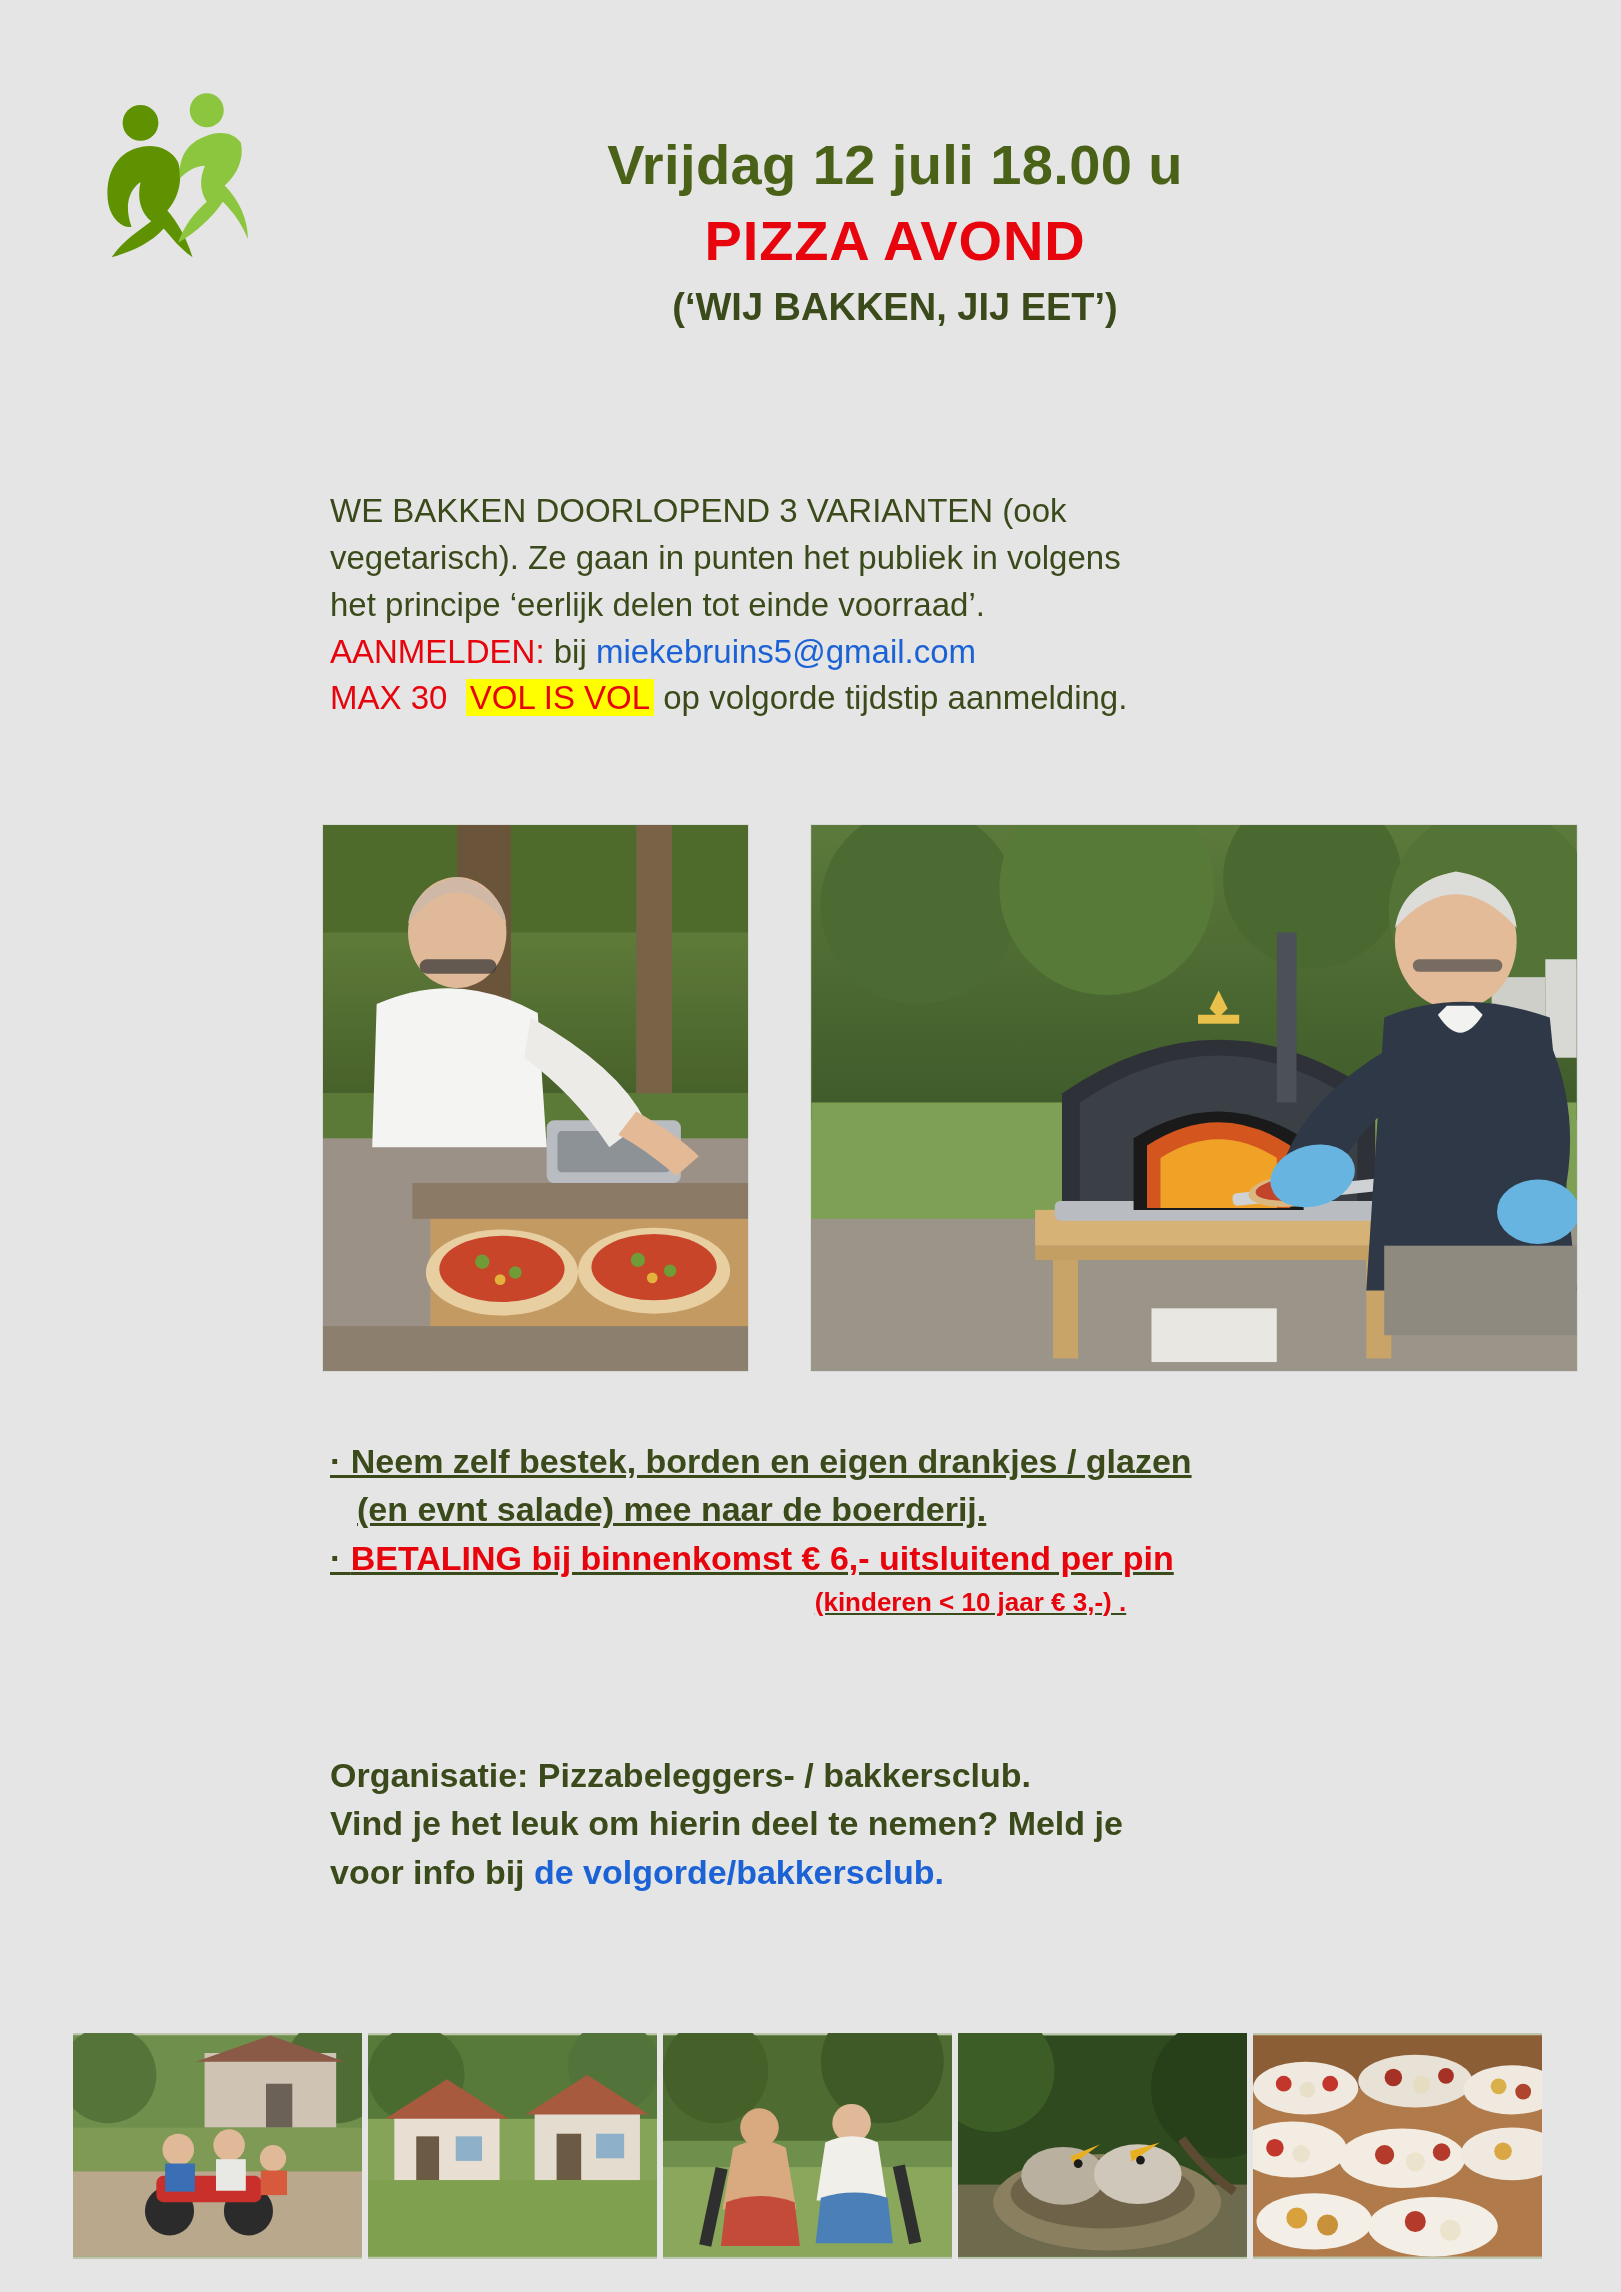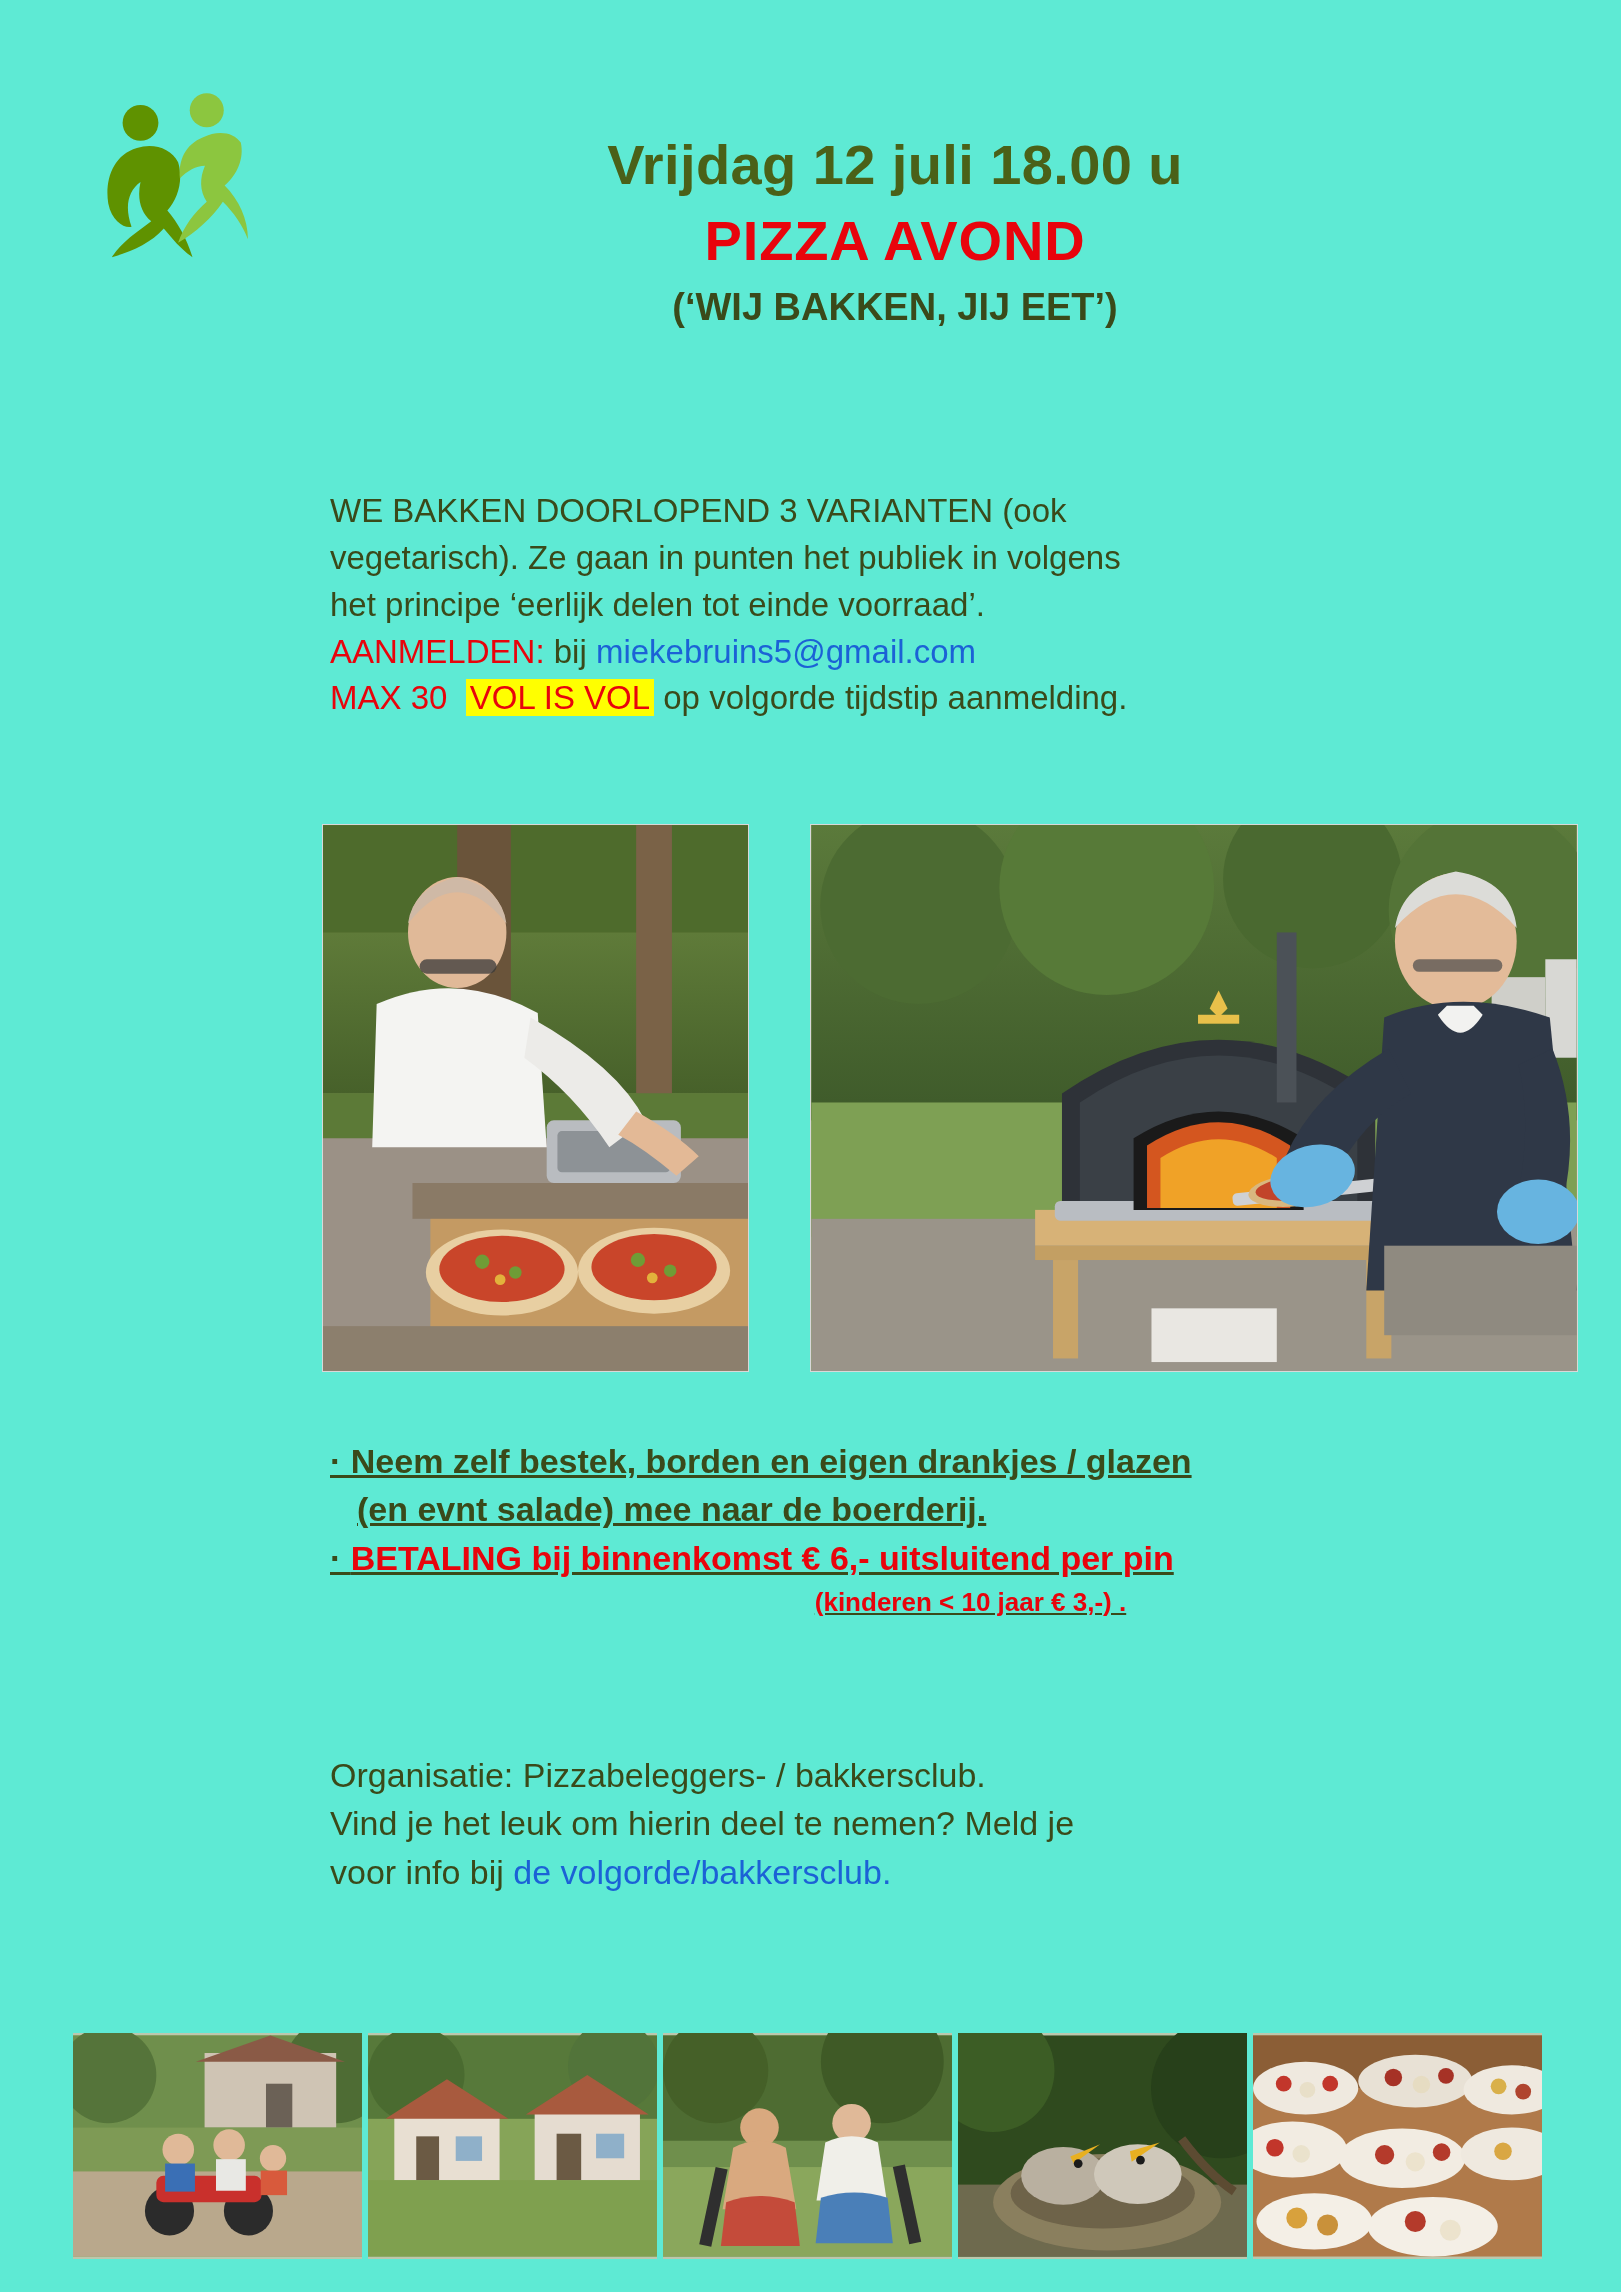--- a/index.html
+++ b/index.html
@@ -13,21 +13,21 @@
     font-family: "Liberation Sans", sans-serif;
     color: #3a4a1a;
     position: relative;
     overflow: hidden;
   }
 
   .page {
     position: relative;
     width: 1621px;
     height: 2293px;
-    background: #5eead4;
+    background: #e5e5e5;
   }
 
   
   .logo {
     position: absolute;
     left: 85px;
     top: 85px;
     width: 188px;
     height: 193px;
   }
@@ -128,21 +128,21 @@
     text-align: center;
   }
 
   
   .org {
     position: absolute;
     left: 330px;
     top: 1751px;
     width: 1254px;
     font-size: 34px;
-    font-weight: normal;
+    font-weight: bold;
     line-height: 1.42;
     color: #3a4a1a;
   }
   .org .oline { display:block; }
   .org-link { color: #1b62d6; }
 
   
   .footer-strip {
     position: absolute;
     left: 73px;

